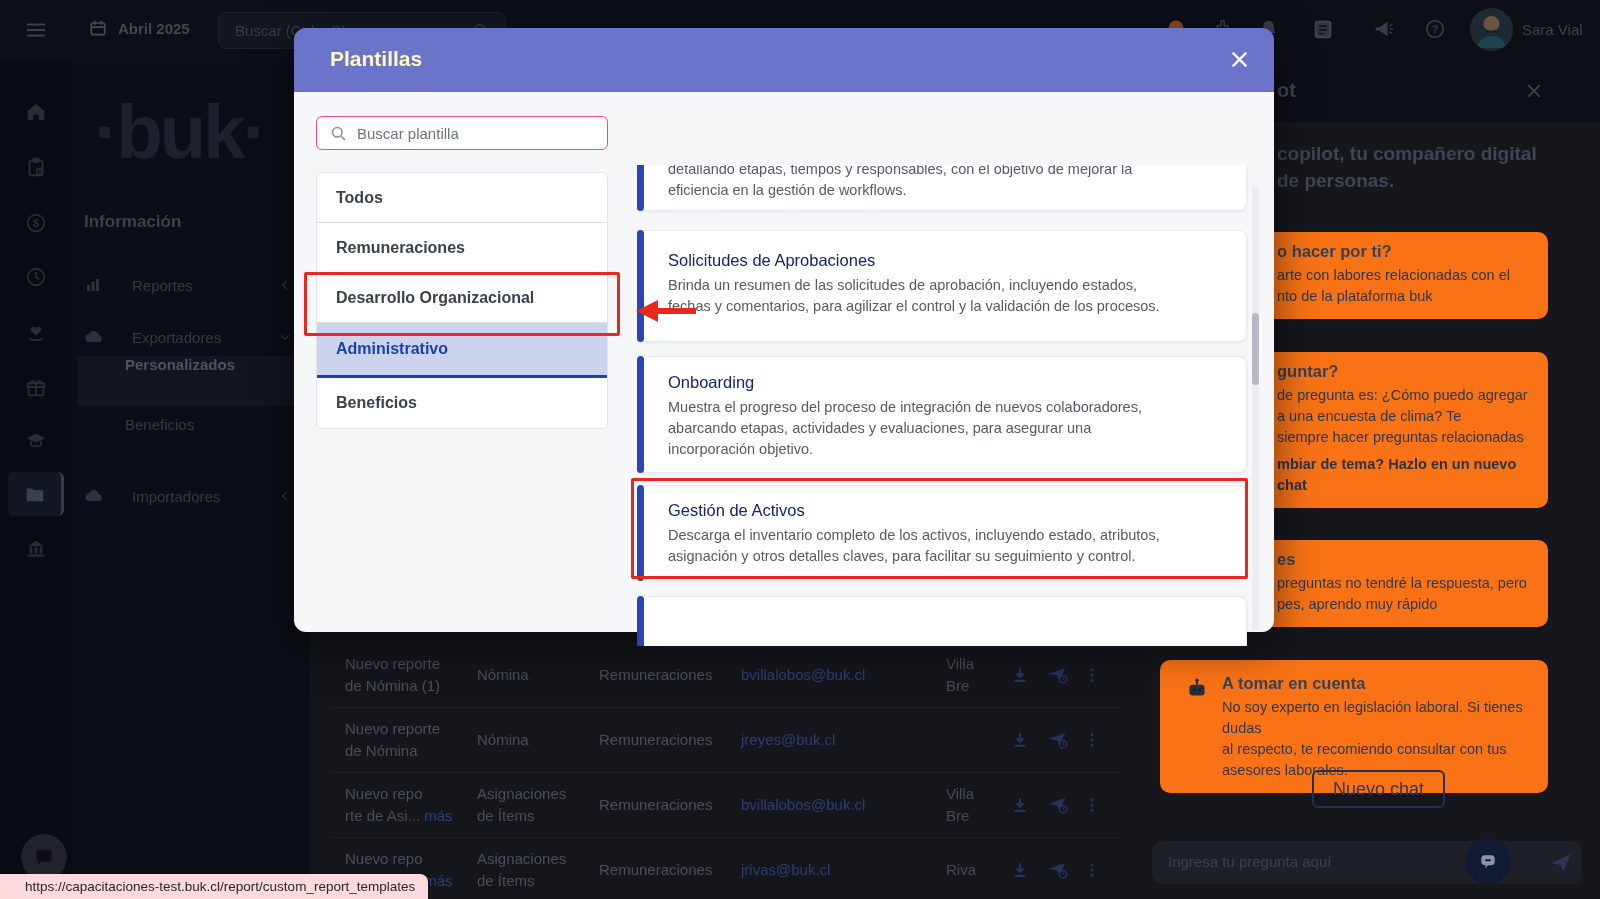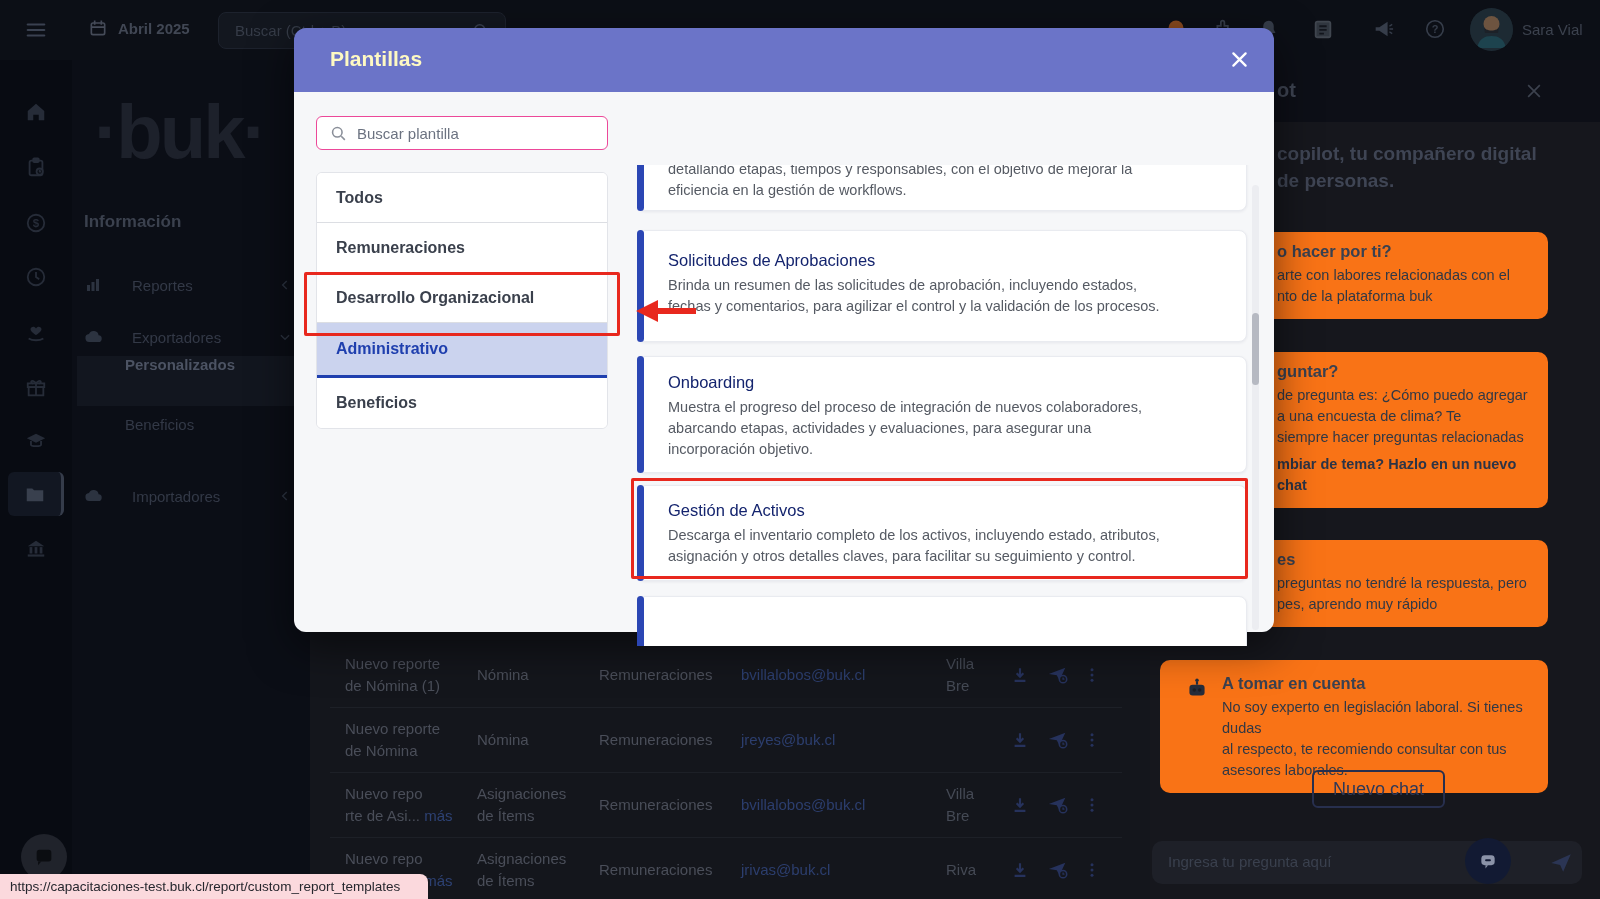--- a/index.html
+++ b/index.html
@@ -99,21 +99,21 @@
   .td{font-size:14.5px;line-height:21px;color:#555a63}
   .thumb{position:absolute;left:615px;top:148px;width:7px;height:72px;background:#b6b9c2;border-radius:4px}
   .track{position:absolute;left:615px;top:20px;width:7px;height:445px;background:#ecedf1;border-radius:4px}
 
   
   .ann{position:absolute;border:3px solid #e8281e;z-index:50;border-radius:2px}
   .arrow{position:absolute;left:634px;top:297px;z-index:50}
 
   
   .status{position:absolute;left:0;top:874px;width:428px;height:25px;background:#fbd9dd;border-radius:0 8px 0 0;
-    display:flex;align-items:center;padding-left:10px;font-size:13.5px;color:#26272e;z-index:60}
+    display:flex;align-items:center;padding-left:25px;font-size:13.5px;color:#26272e;z-index:60}
 </style>
 </head>
 <body>
 
 <div class="stage">
 
   <div class="topbar">
     <div class="hamburger">
       <svg width="22" height="22" viewBox="0 0 24 24">
           <path d="M3 6h18M3 12h18M3 18h18" stroke="currentColor" stroke-width="2.4" stroke-linecap="round"></path>

